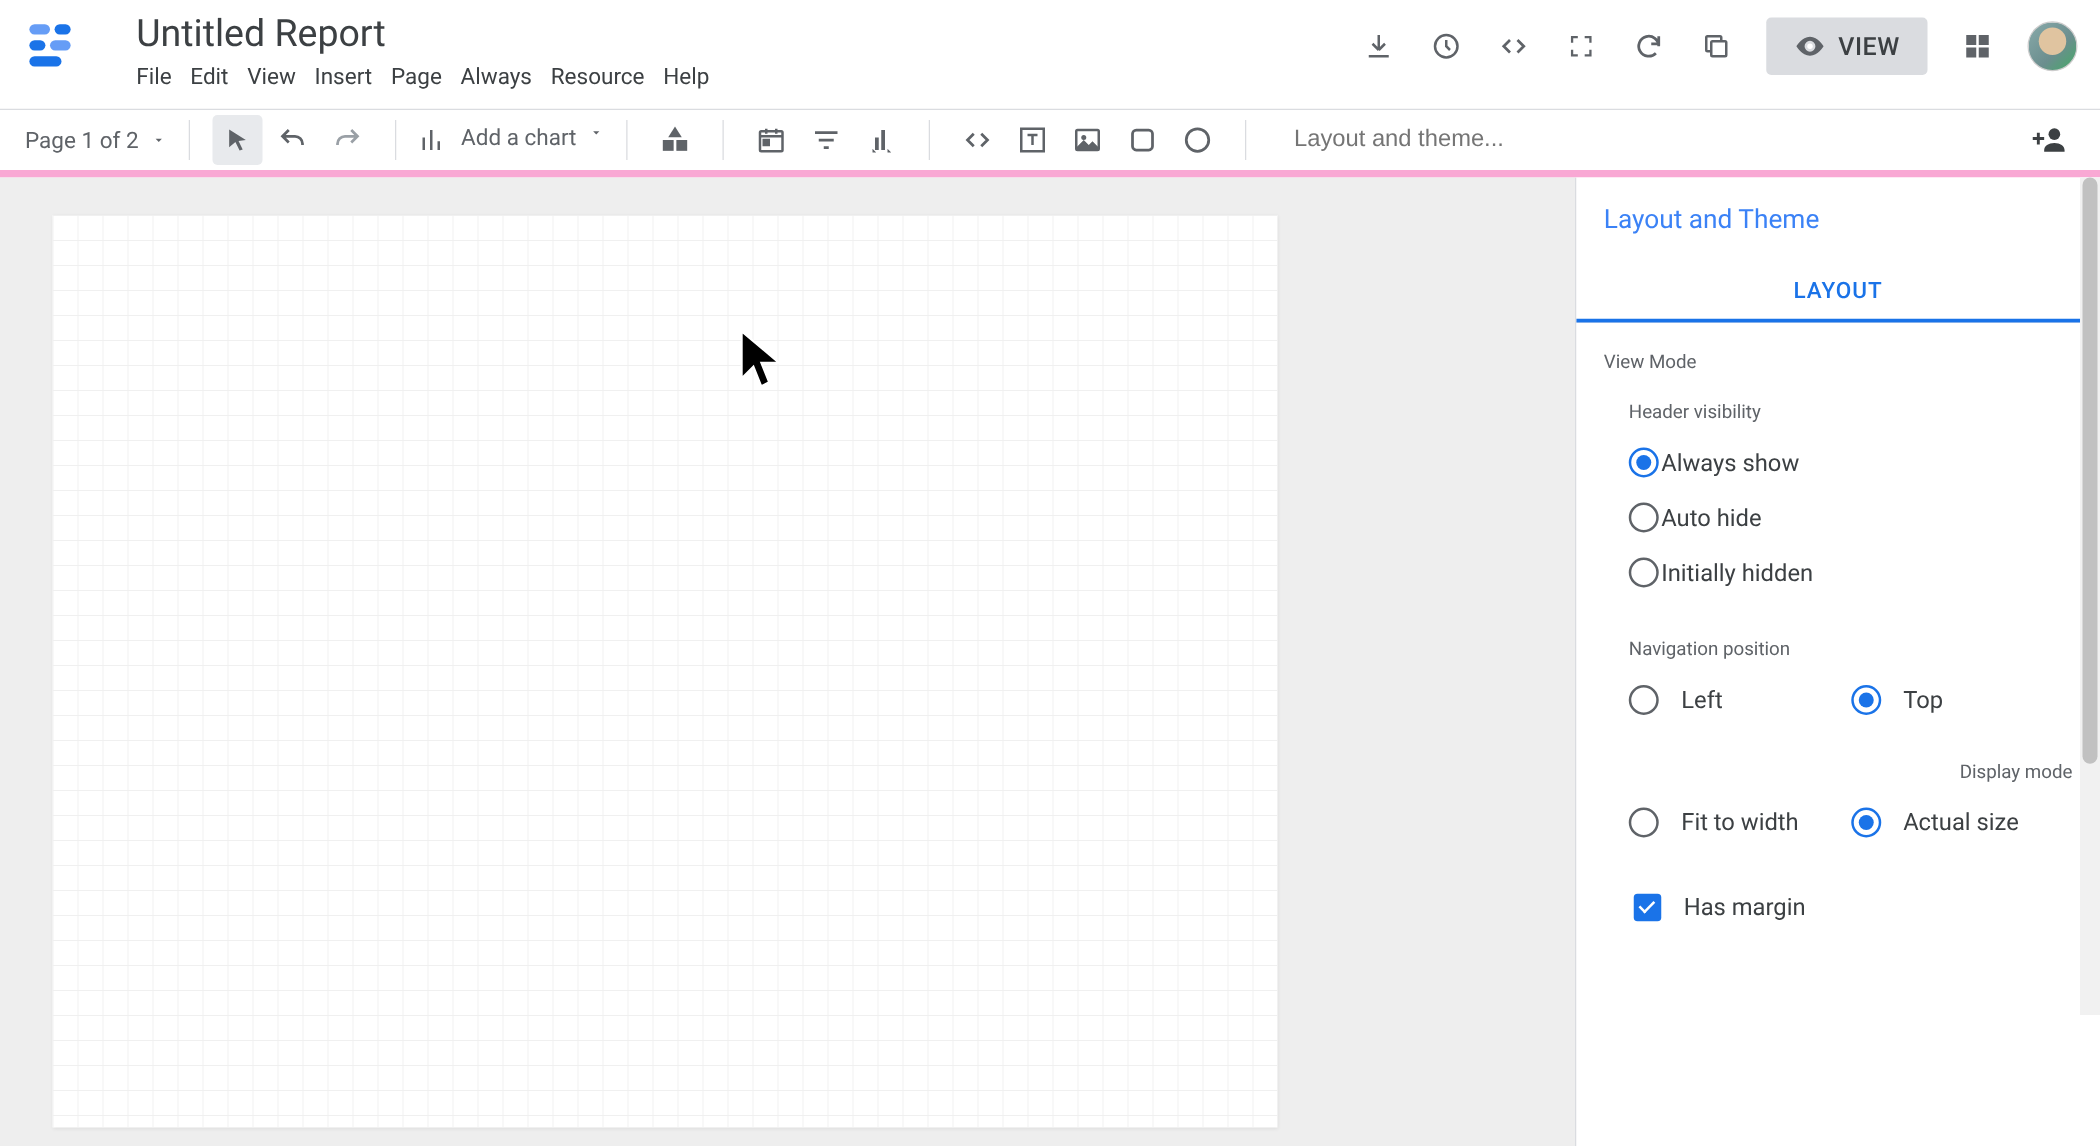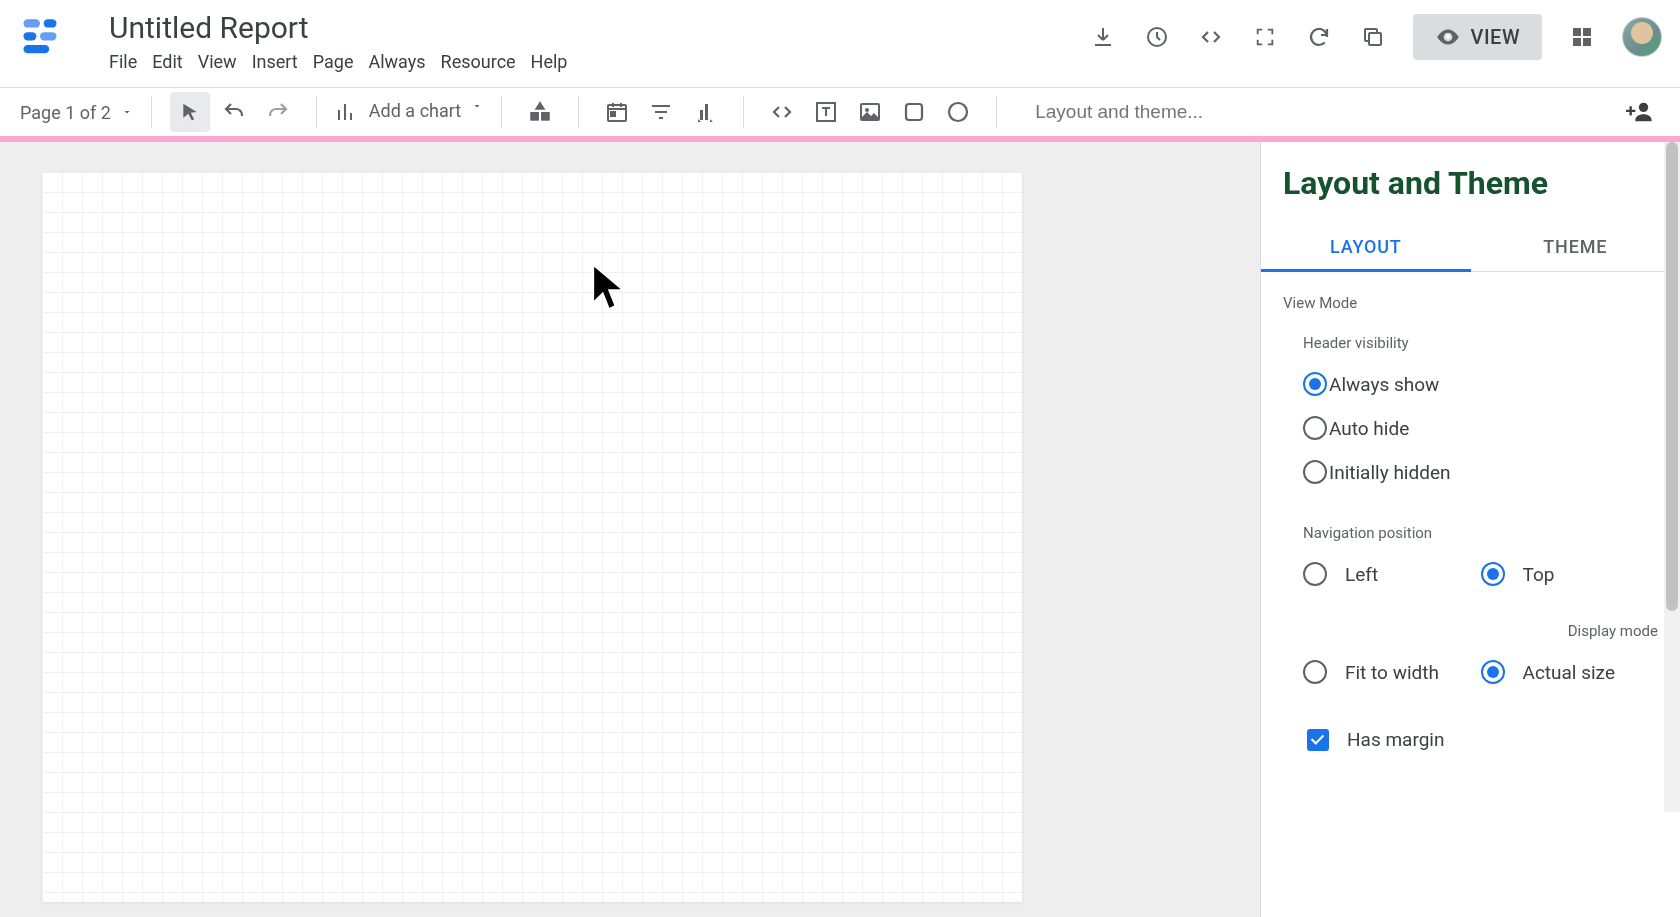--- a/index.html
+++ b/index.html
@@ -35,34 +35,34 @@
     background-image:
       linear-gradient(#f0f0f0 1px, transparent 1px),
       linear-gradient(90deg, #f0f0f0 1px, transparent 1px);
     background-size: 20px 20px;
     box-shadow: 0 1px 3px rgba(0,0,0,0.07);
   }
   .cursor-demo { position: absolute; left: 590px; top: 120px; }
   
   
   .side-panel { width: 420px; border-left: 1px solid #dadce0; background: #fff; overflow-y: auto; padding-bottom: 20px; }
-  .panel-title { font-size: 32px; font-weight: 700; color: #14532d; padding: 22px 22px 20px 22px; }
+  .panel-title { font-size: 21px; font-weight: 400; color: #3b82f6; padding: 22px 22px 20px 22px; }
   .tabs { display: flex; border-bottom: 1px solid #dadce0; margin: 0 0 0 0; }
   .tab { flex: 1; text-align: center; padding: 14px 0; font-size: 18px; font-weight: 500; letter-spacing: 0.8px; cursor: pointer; color: #5f6368; position: relative; }
   .tab.active { color: #1a73e8; }
   .tab.active::after { content: ""; position: absolute; left: 0; right: 0; bottom: -1px; height: 3px; background: #1a73e8; }
   .section-title { font-size: 15px; color: #5f6368; padding: 22px 22px 4px 22px; }
   .sub-title { font-size: 15px; color: #5f6368; padding: 18px 22px 10px 42px; }
   .radio-row { display: flex; align-items: center; gap: 2px; padding: 10px 22px 10px 42px; cursor: pointer; }
   .radio { width: 24px; height: 24px; border: 2px solid #5f6368; border-radius: 50%; position: relative; flex-shrink: 0; }
   .radio.selected { border-color: #1a73e8; }
   .radio.selected::after { content: ""; position: absolute; left: 4px; top: 4px; width: 12px; height: 12px; background: #1a73e8; border-radius: 50%; }
   .radio-label { font-size: 19px; color: #3c4043; }
   .radio-grid { display: flex; padding: 10px 22px 10px 42px; }
-  .radio-col { flex: 1; display: flex; align-items: center; gap: 18px; cursor: pointer; }
+  .radio-col { flex: 1; display: flex; gap: 18px; cursor: pointer; }
   .check-row { display: flex; align-items: center; gap: 18px; padding: 10px 22px 10px 46px; cursor: pointer; }
   .check { width: 22px; height: 22px; background: #1a73e8; border-radius: 3px; position: relative; flex-shrink: 0; }
   .check::after { content: ""; position: absolute; left: 7px; top: 3px; width: 5px; height: 10px; border: solid #fff; border-width: 0 2.5px 2.5px 0; transform: rotate(45deg); }
   
   
   .scrollbar-right { position: absolute; right: 0; top: 142px; bottom: 105px; width: 16px; background: #f1f1f1; }
   .scrollbar-thumb { position: absolute; top: 0; left: 2px; right: 2px; height: 70%; background: #c1c1c1; border-radius: 6px; }
 
   svg { display: block; }
 </style>
@@ -251,21 +251,20 @@
       <svg width="38" height="50" viewBox="0 0 24 32">
           <path d="M2 2v24l6-6 4 10 4-2-4-10h9z" fill="#000" stroke="#fff" stroke-width="1"></path>
         </svg>
     </div>
   </div>
 
   <div class="side-panel">
     <div class="panel-title">Layout and Theme</div>
     <div class="tabs">
       <div class="tab active">LAYOUT</div>
-      <div class="tab">THEME</div>
     </div>
 
     <div class="section-title">View Mode</div>
 
     <div class="sub-title">Header visibility</div>
     <div class="radio-row">
       <div class="radio selected"></div>
       <div class="radio-label">Always show</div>
     </div>
     <div class="radio-row">

